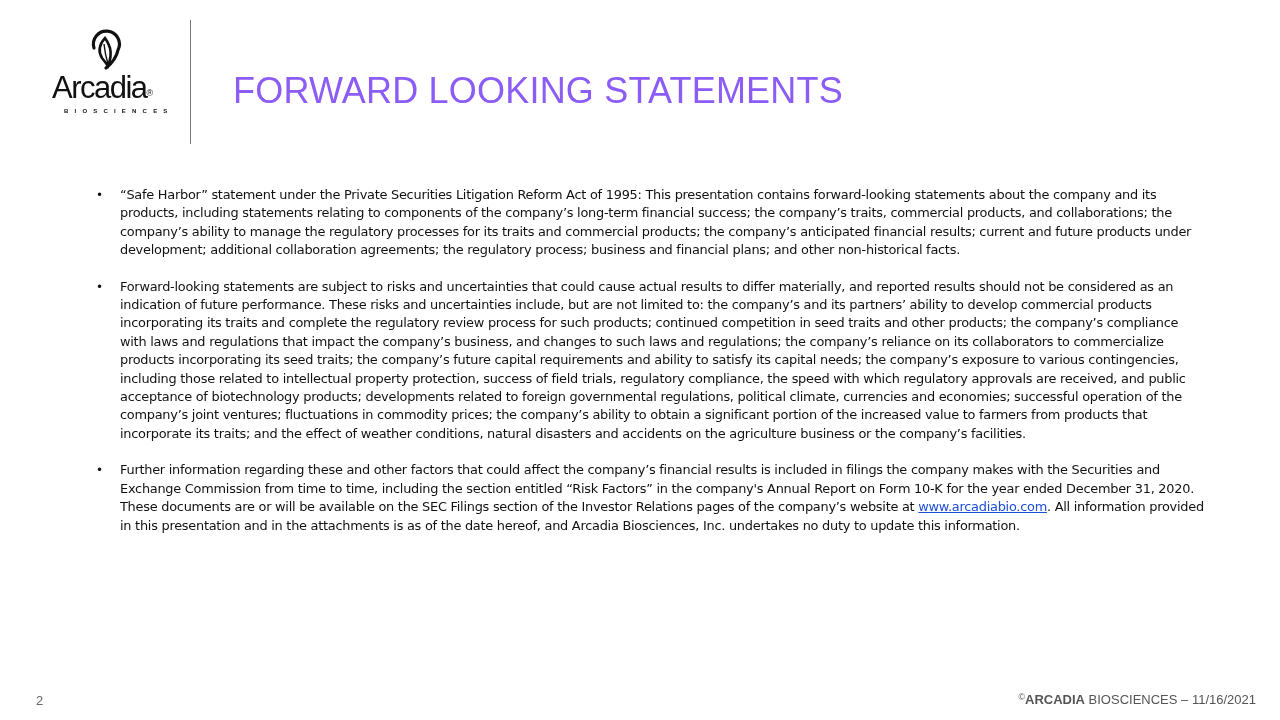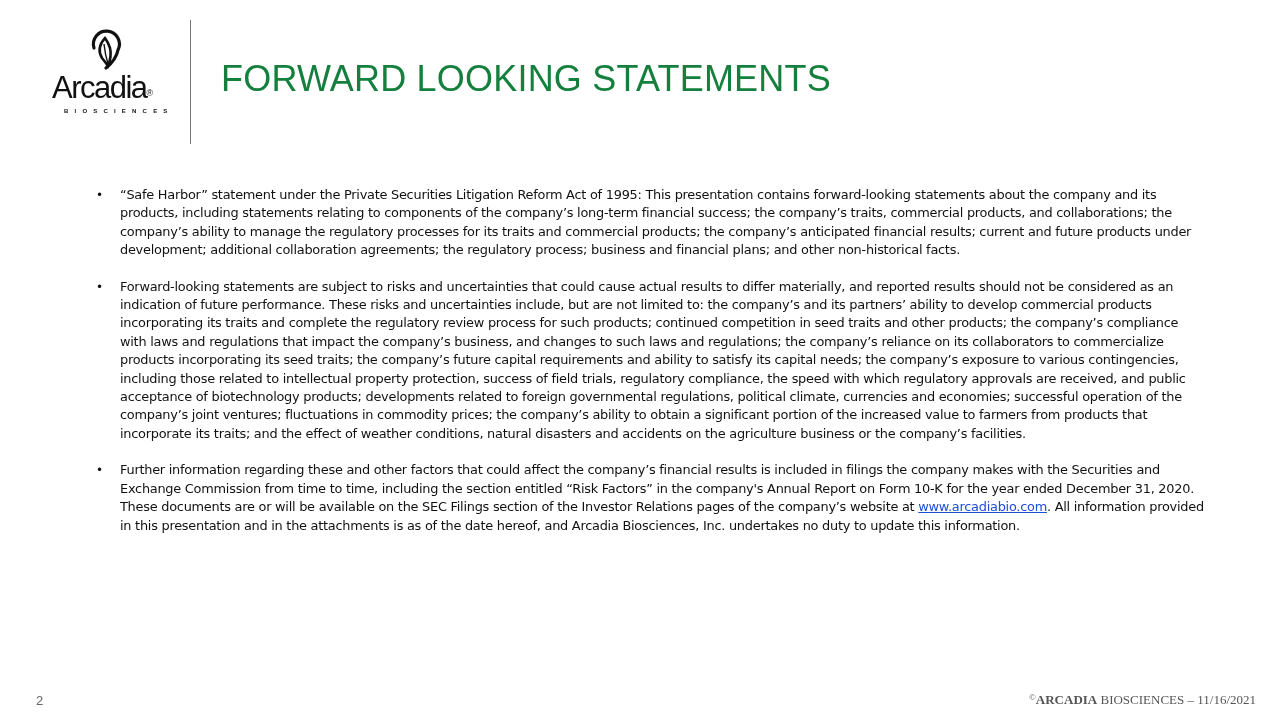--- a/index.html
+++ b/index.html
@@ -16,36 +16,36 @@
       font-size: 31px; color: #111; letter-spacing: -1.5px; line-height: 1;
     }
     .logo .reg { font-size: 9px; vertical-align: 2px; letter-spacing: 0; }
     .logo .sub {
       position: absolute; left: 14px; top: 82px; font-family: "Liberation Sans", sans-serif;
       font-size: 6px; font-weight: bold; letter-spacing: 6.2px; color: #111;
     }
     .vline { position: absolute; left: 190px; top: 20px; width: 1px; height: 124px; background: #777; }
     .title {
       position: absolute; left: 221px; top: 59px; font-family: "Liberation Sans", sans-serif;
-      font-size: 36px; color: #15803d; letter-spacing: 0.2px; margin: 0; font-weight: normal; line-height: 40px;
+      font-size: 36px; color: #8b5cf6; letter-spacing: 0.2px; margin: 12px; font-weight: normal; line-height: 40px;
     }
     .content {
       position: absolute; left: 96px; top: 186px; width: 1110px;
       font-family: "DejaVu Sans", sans-serif; font-size: 12.9px; line-height: 18.4px; color: #111;
     }
     .bullet { display: flex; margin-bottom: 18px; }
     .bullet .dot { width: 24px; flex: none; font-size: 12px; }
     .bullet .txt { flex: 1; letter-spacing: -0.25px; }
     .link { text-decoration: underline; color: #1d4ed8; }
     .pagenum {
       position: absolute; left: 36px; top: 693px; font-family: "Liberation Sans", sans-serif;
       font-size: 13px; color: #666;
     }
     .footer {
-      position: absolute; right: 24px; top: 692px; font-family: Liberation Serif, serif;
+      position: absolute; right: 24px; top: 692px; font-family: Liberation Sans, sans-serif;
       font-size: 13px; color: #555;
     }
     .footer .copy { font-size: 9px; vertical-align: 4px; }
     .footer .brand { font-weight: bold; }
   </style>
 </head>
 <body>
 
 <div class="logo">
   <svg class="leaf" width="36" height="44" viewBox="0 0 36 44">

